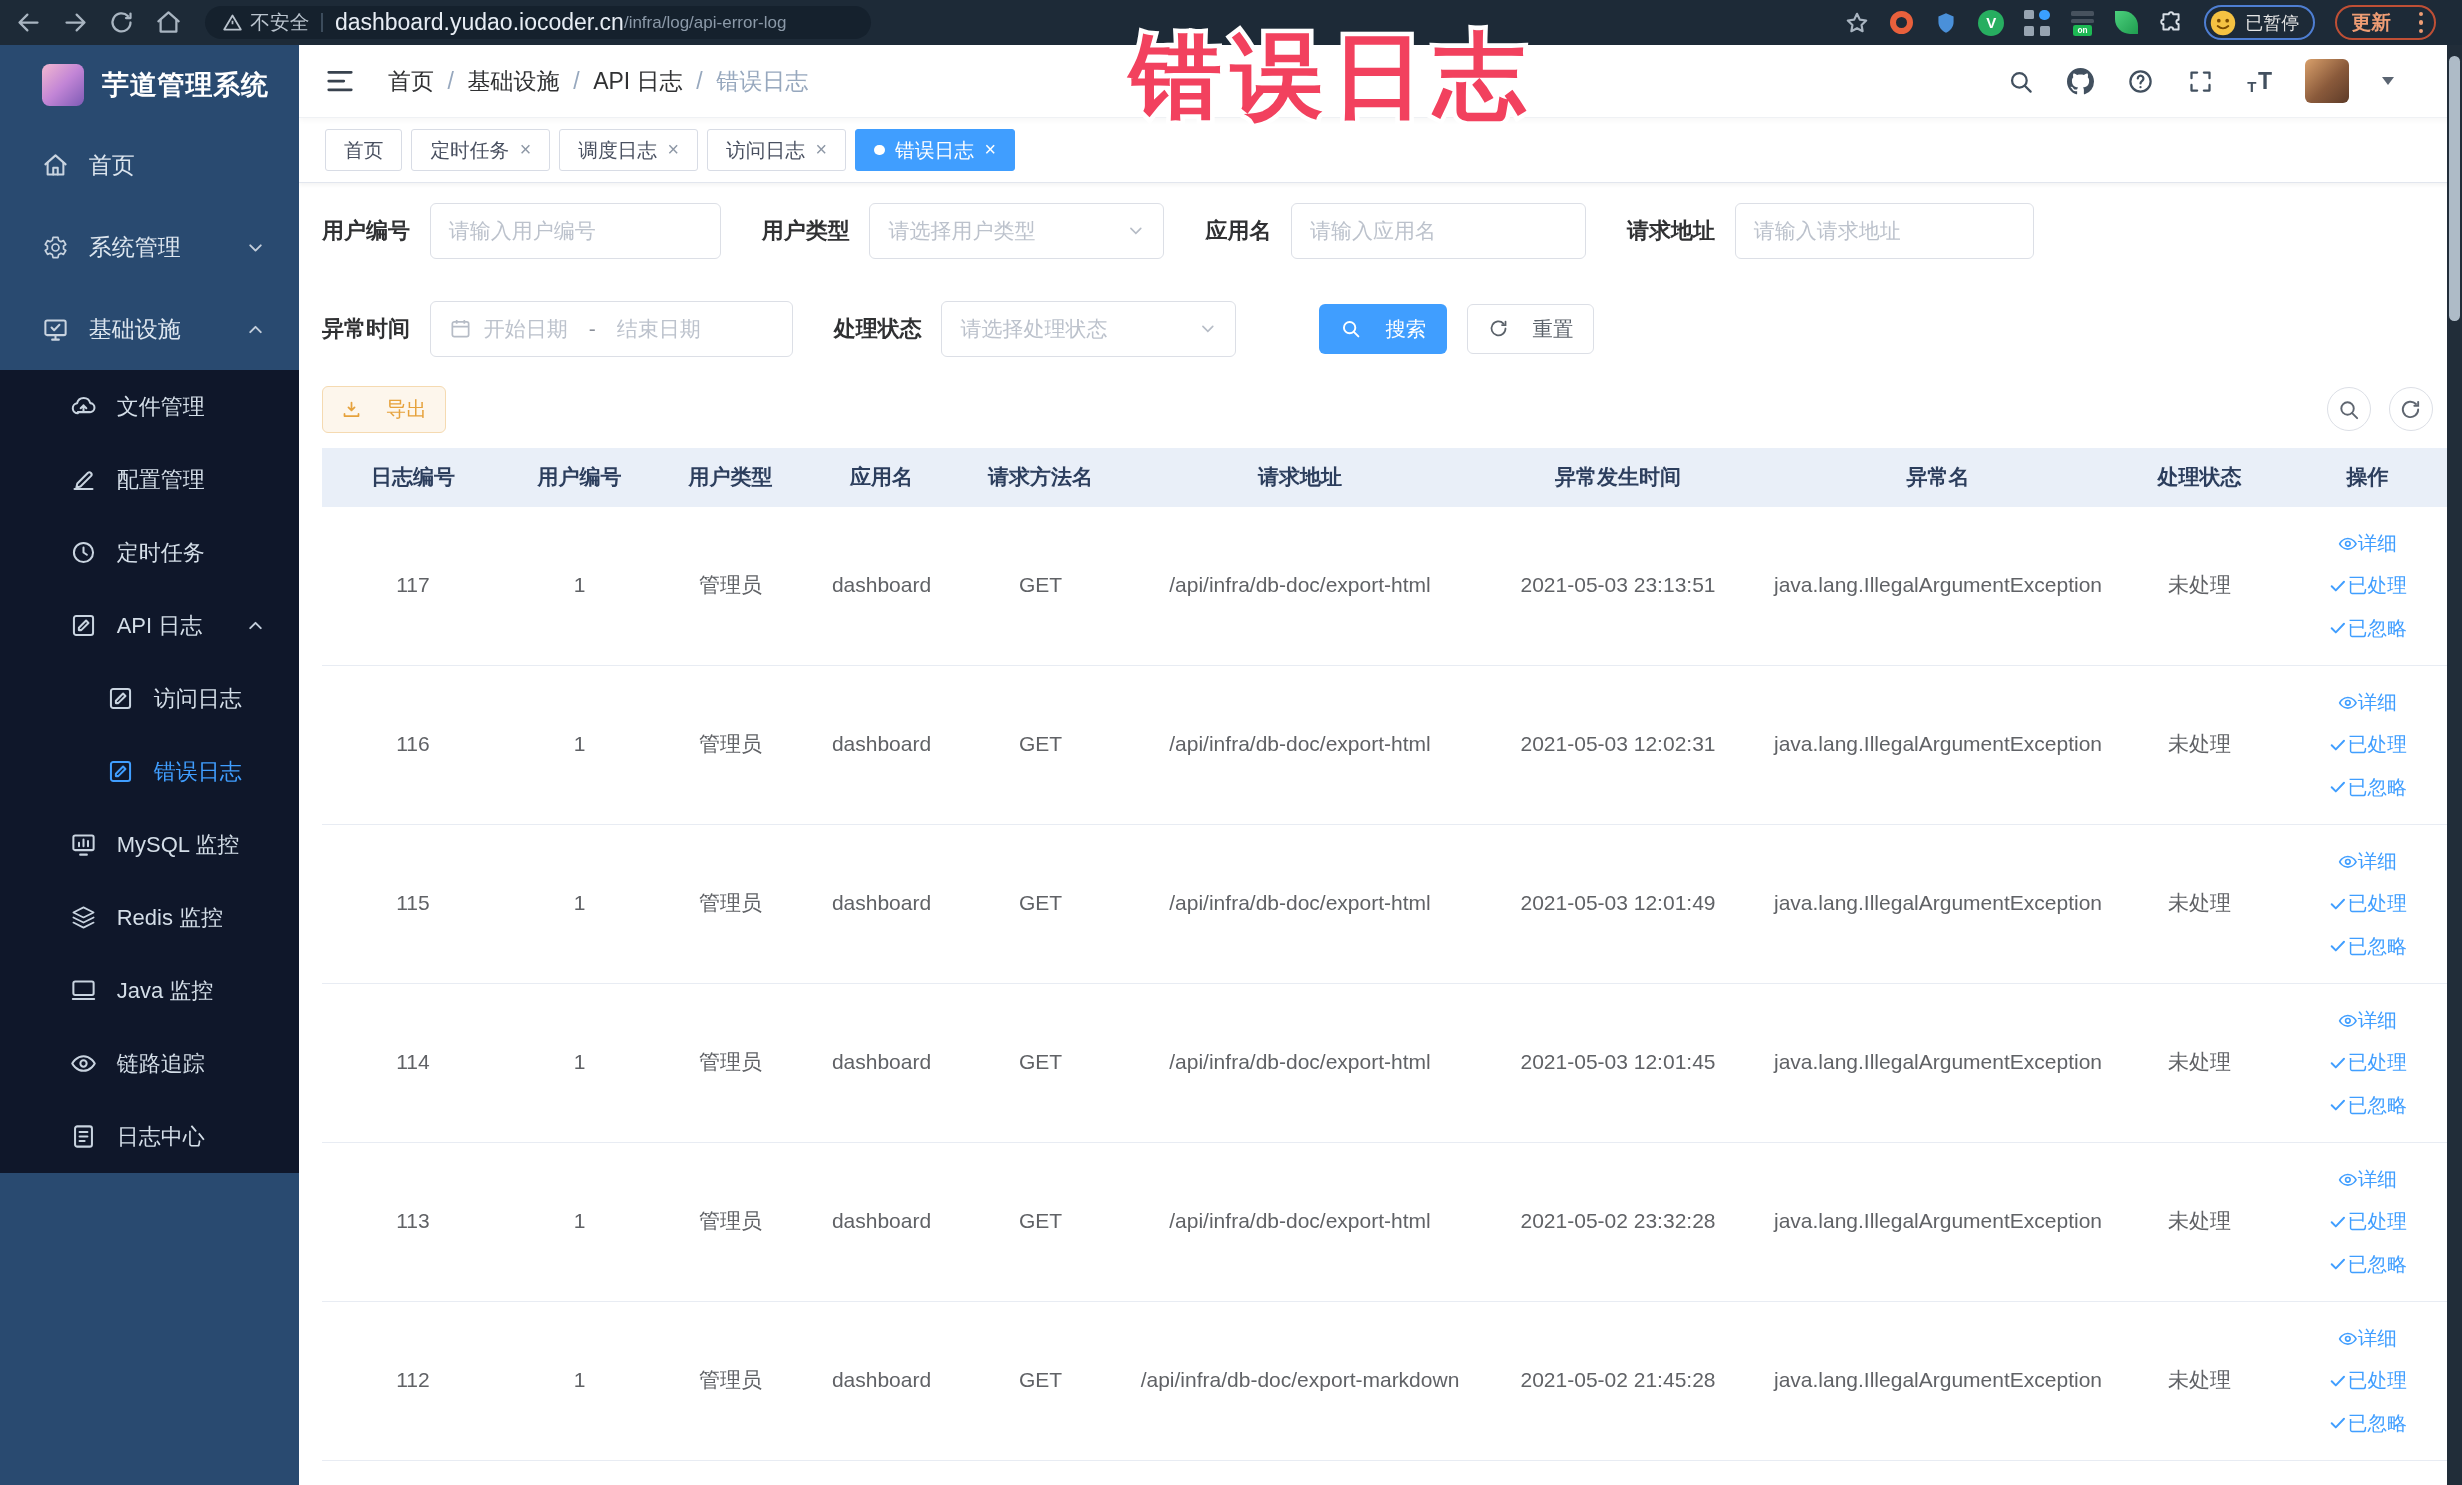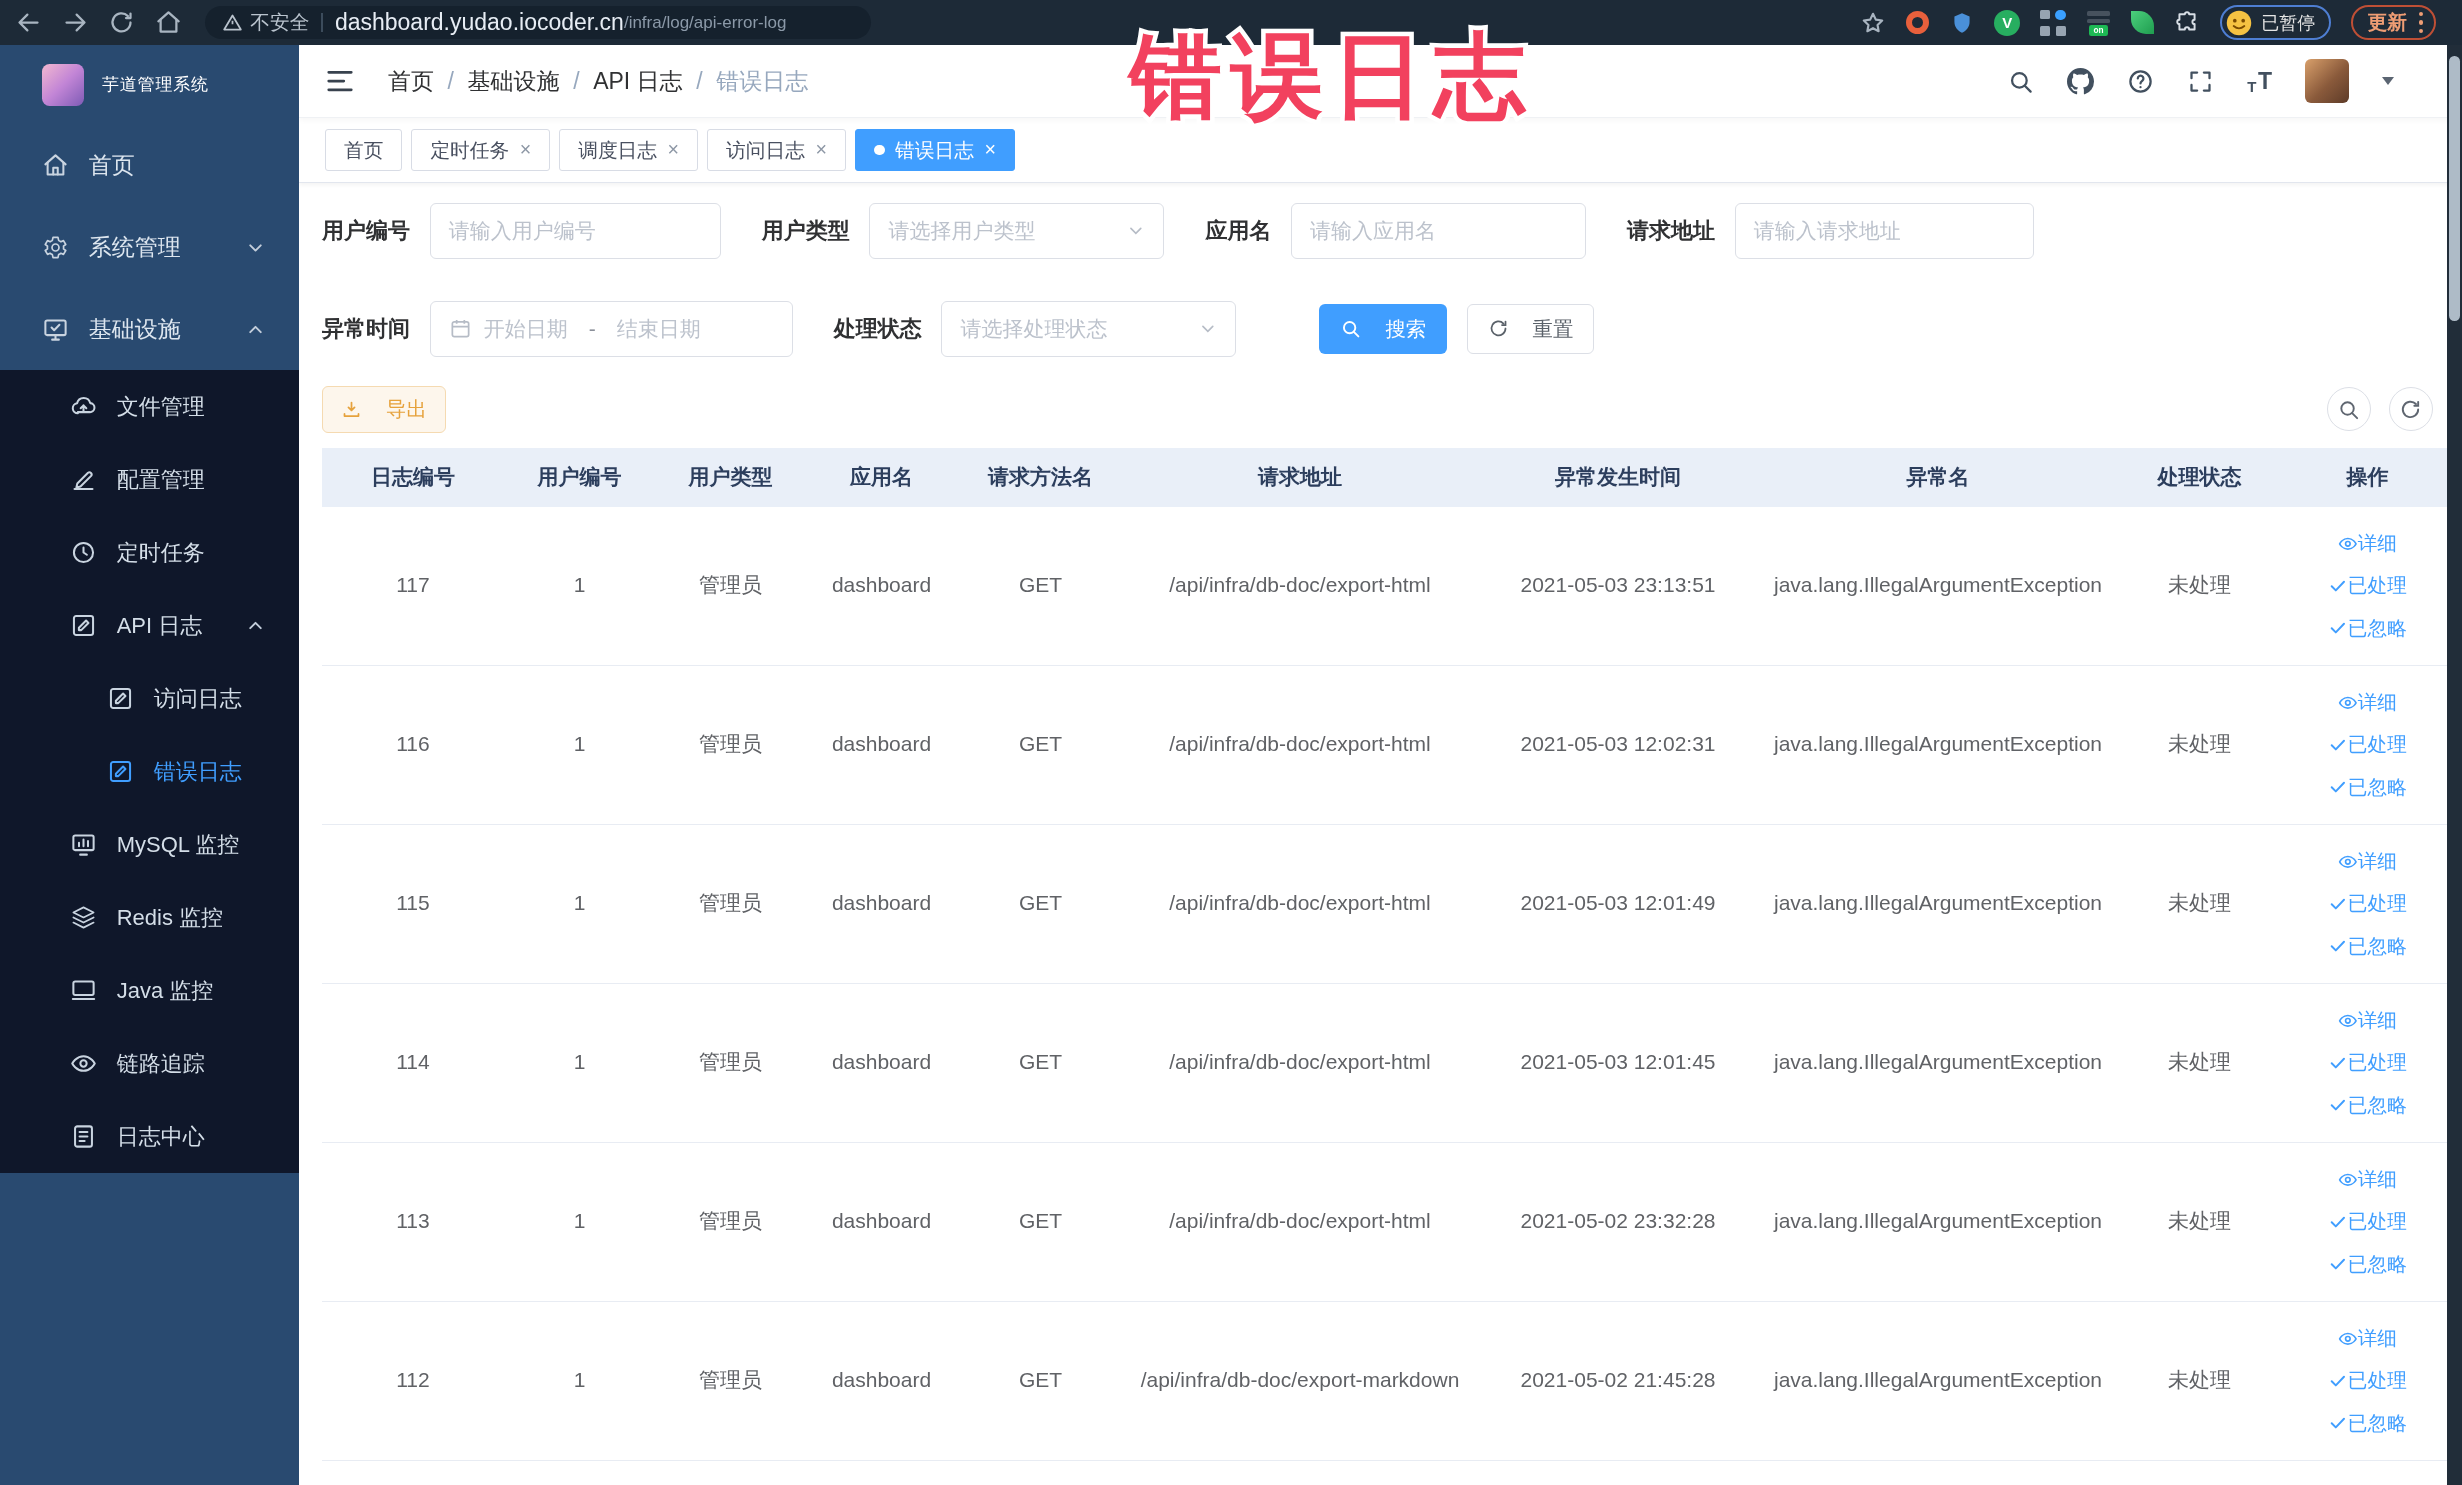--- a/index.html
+++ b/index.html
@@ -26,37 +26,37 @@
   .gridic i:nth-child(1){left:0;top:0}.gridic i:nth-child(2){left:0;bottom:0}.gridic i:nth-child(3){right:0;bottom:0}
   .gridic b{position:absolute;right:0;top:0;width:10.6px;height:10.6px;border-radius:50%;background:#3aa0ff}
   .onic{width:26px;height:26px;position:relative}
   .onic i{position:absolute;left:1.5px;right:1.5px;height:4.5px;background:#47525e;border-radius:1.5px}
   .onic i:nth-child(1){top:1.5px}.onic i:nth-child(2){top:9px}
   .onic b{position:absolute;left:3px;bottom:0;width:19.7px;height:10.6px;background:#1db954;border-radius:2.3px;color:#fff;font-size:8.3px;font-weight:700;display:flex;align-items:center;justify-content:center}
   .leaf{width:23px;height:23px;background:linear-gradient(135deg,#4cd07d,#1f9d4f);border-radius:0 15px 0 15px}
   .pill{display:flex;align-items:center;height:35px;border-radius:17.4px}
   .paused-pill{border:2.3px solid #4e7ed2;padding:0 13.6px 0 4.5px;gap:9px}
   .paused-label{color:#e5e5e5;font-size:18px}
-  .update-pill{border:2.3px solid #bf4f35;padding:0 10.6px 0 15px;gap:12px}
+  .update-pill{border:2.3px solid #bf4f35;padding:0 10.6px 0 15px;gap:28px}
   .update-label{color:#ef9d74;font-size:19.7px;font-weight:600}
   .kebab{display:flex;flex-direction:column;gap:3.8px}
   .kebab i{width:4.5px;height:4.5px;border-radius:50%;background:#ef9d74}
 
   
   .scroll-rail{position:absolute;right:0;top:45px;width:15px;bottom:0;background:#212d39;z-index:4}
   .scroll-thumb{position:absolute;right:2.3px;top:10.6px;width:10.6px;height:265px;border-radius:5.3px;background:#aebbc7}
 
   
   .annotation{position:absolute;left:1071px;top:10.6px;z-index:9;pointer-events:none}
 
   
   .sidebar{position:absolute;left:0;top:45px;width:299px;bottom:0;background:#294a70;z-index:2;overflow:hidden}
   .logo-row{height:79px;display:flex;align-items:center;padding-left:42px;gap:18px}
   .logo-img{width:42px;height:42px;border-radius:7.6px;background:linear-gradient(135deg,#f2b8d0,#c285d6 50%,#7e5bb5);flex:0 0 auto}
-  .logo-title{color:#fff;font-size:17px;font-weight:400;letter-spacing:0.8px}
+  .logo-title{color:#fff;font-size:27px;font-weight:700;letter-spacing:0.8px}
   .mi{display:flex;align-items:center;position:relative;color:#dde6ef;font-size:23px;cursor:pointer}
   .mi .ic{width:27px;height:27px;margin-right:19.7px;color:#c9d4e0;flex:0 0 auto}
   .mi .chev{position:absolute;right:33px;width:21px;height:21px;color:#c3cedb}
   .mi.l1{height:82px;padding-left:42px}
   .mi.l2{height:73px;padding-left:70px;font-size:22px;color:#d4dee8}
   .mi.l3{height:73px;padding-left:107px;font-size:22px;color:#d4dee8}
   .submenu{background:#0f172a}
   .mi.active,.mi.active .ic{color:#409eff}
   .mi.base{background:#33567e;height:85px}
 

